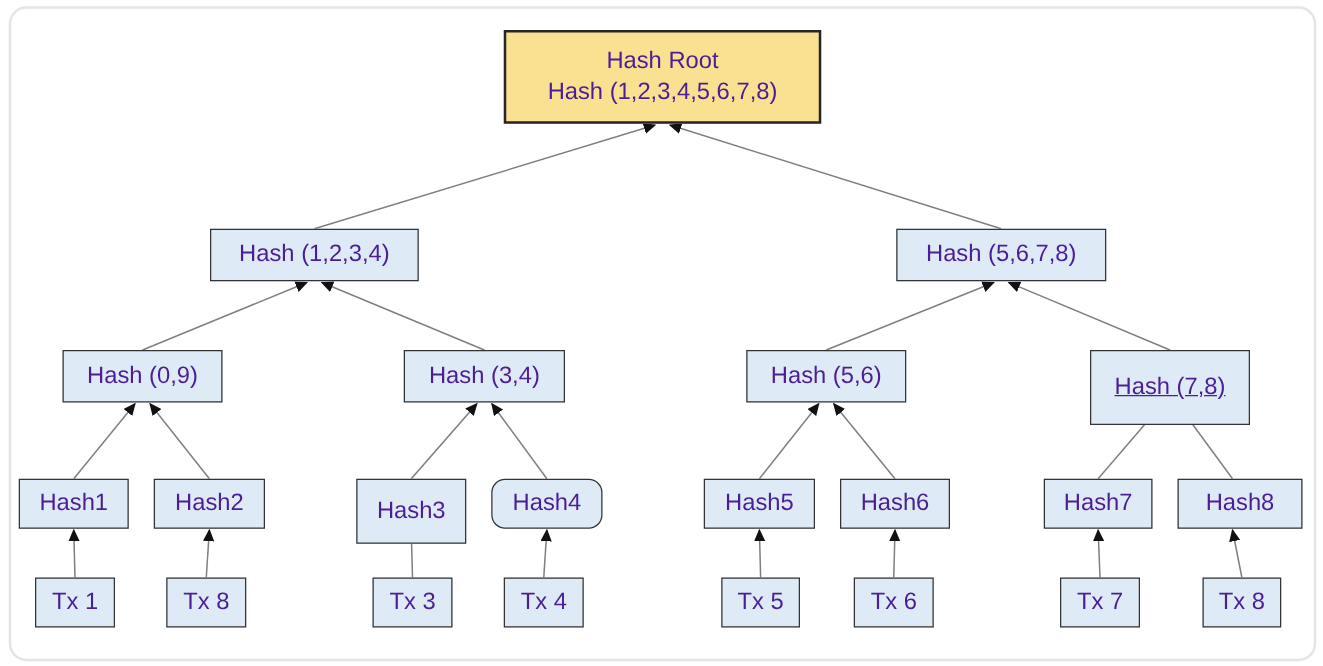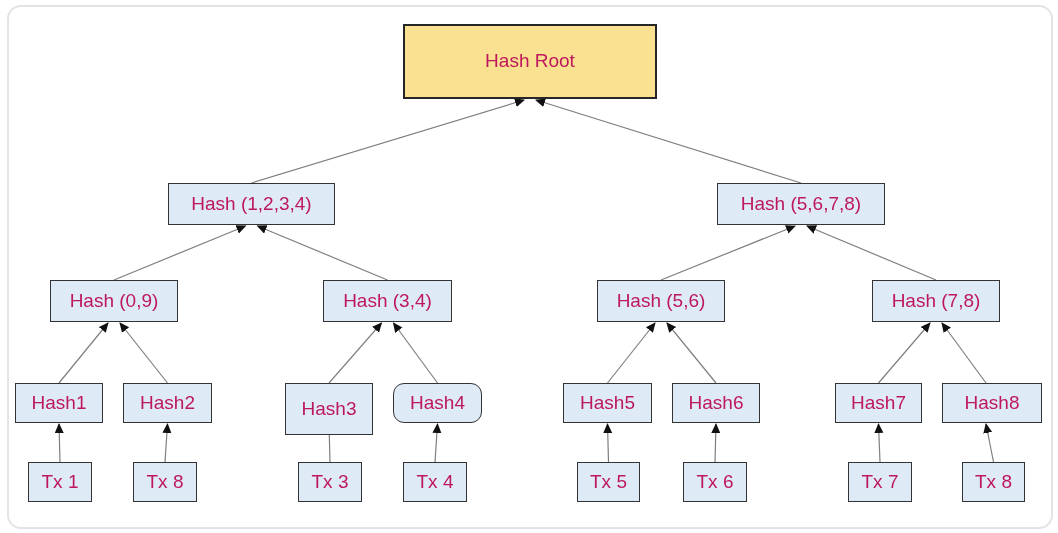--- a/index.html
+++ b/index.html
@@ -8,21 +8,21 @@
     font-family:"Liberation Sans",sans-serif;overflow:hidden;
   }
   .frame{
     position:absolute;left:7px;top:5px;width:1042px;height:520px;
     border:2px solid #e4e4e8;border-radius:14px;background:#ffffff;
   }
   #edges{position:absolute;left:0;top:0;width:1058px;height:533px;}
   .node{
     position:absolute;display:flex;flex-direction:column;
     align-items:center;justify-content:center;
-    color:#be185d;font-size:19px;line-height:1.28;text-align:center;
+    color:#4c1d95;font-size:19px;line-height:1.28;text-align:center;
     box-sizing:border-box;white-space:nowrap;
   }
   .node.blue{border:1.5px solid #333333;}
   .node.gold{border:2px solid #262626;}
 </style>
 </head>
 <body>
 
 <div class="canvas">
   <div class="frame"></div>
@@ -53,37 +53,38 @@
         <line x1="435" y1="462" x2="437.5" y2="424" stroke="#7f7f7f" stroke-width="1.2" marker-end="url(#arrow)"></line>
         <line x1="608.5" y1="462" x2="607.5" y2="424" stroke="#7f7f7f" stroke-width="1.2" marker-end="url(#arrow)"></line>
         <line x1="715" y1="462" x2="716" y2="424" stroke="#7f7f7f" stroke-width="1.2" marker-end="url(#arrow)"></line>
         <line x1="880" y1="462" x2="878.5" y2="424" stroke="#7f7f7f" stroke-width="1.2" marker-end="url(#arrow)"></line>
         <line x1="993.5" y1="462" x2="986" y2="424" stroke="#7f7f7f" stroke-width="1.2" marker-end="url(#arrow)"></line>
       </g>
   </svg>
   <div id="nodes">
       <div class="node gold" style="left: 403px; top: 24px; width: 254px; height: 75px; background: rgb(250, 225, 145);">
         <span>Hash Root</span>
+        <span>Hash (1,2,3,4,5,6,7,8)</span>
       </div>
       <div class="node blue" style="left: 168px; top: 183px; width: 167px; height: 42px; background: rgb(222, 235, 247);">
         <span>Hash (1,2,3,4)</span>
       </div>
       <div class="node blue" style="left: 717px; top: 183px; width: 168px; height: 42px; background: rgb(222, 235, 247);">
         <span>Hash (5,6,7,8)</span>
       </div>
       <div class="node blue" style="left: 50px; top: 280px; width: 128px; height: 42px; background: rgb(222, 235, 247);">
         <span>Hash (0,9)</span>
       </div>
       <div class="node blue" style="left: 323px; top: 280px; width: 129px; height: 42px; background: rgb(222, 235, 247);">
         <span>Hash (3,4)</span>
       </div>
       <div class="node blue" style="left: 597px; top: 280px; width: 128px; height: 42px; background: rgb(222, 235, 247);">
         <span>Hash (5,6)</span>
       </div>
-      <div class="node blue" style="left: 872px; top: 280px; width: 128px; height: 42px; background: rgb(222, 235, 247);">
+      <div class="node blue" style="left: 872px; top: 280px; width: 128px; height: 60px; background: rgb(222, 235, 247); text-decoration: underline;">
         <span>Hash (7,8)</span>
       </div>
       <div class="node blue" style="left: 15px; top: 383px; width: 88px; height: 40px; background: rgb(222, 235, 247);">
         <span>Hash1</span>
       </div>
       <div class="node blue" style="left: 123px; top: 383px; width: 89px; height: 40px; background: rgb(222, 235, 247);">
         <span>Hash2</span>
       </div>
       <div class="node blue" style="left: 285px; top: 383px; width: 88px; height: 52px; background: rgb(222, 235, 247);">
         <span>Hash3</span>

